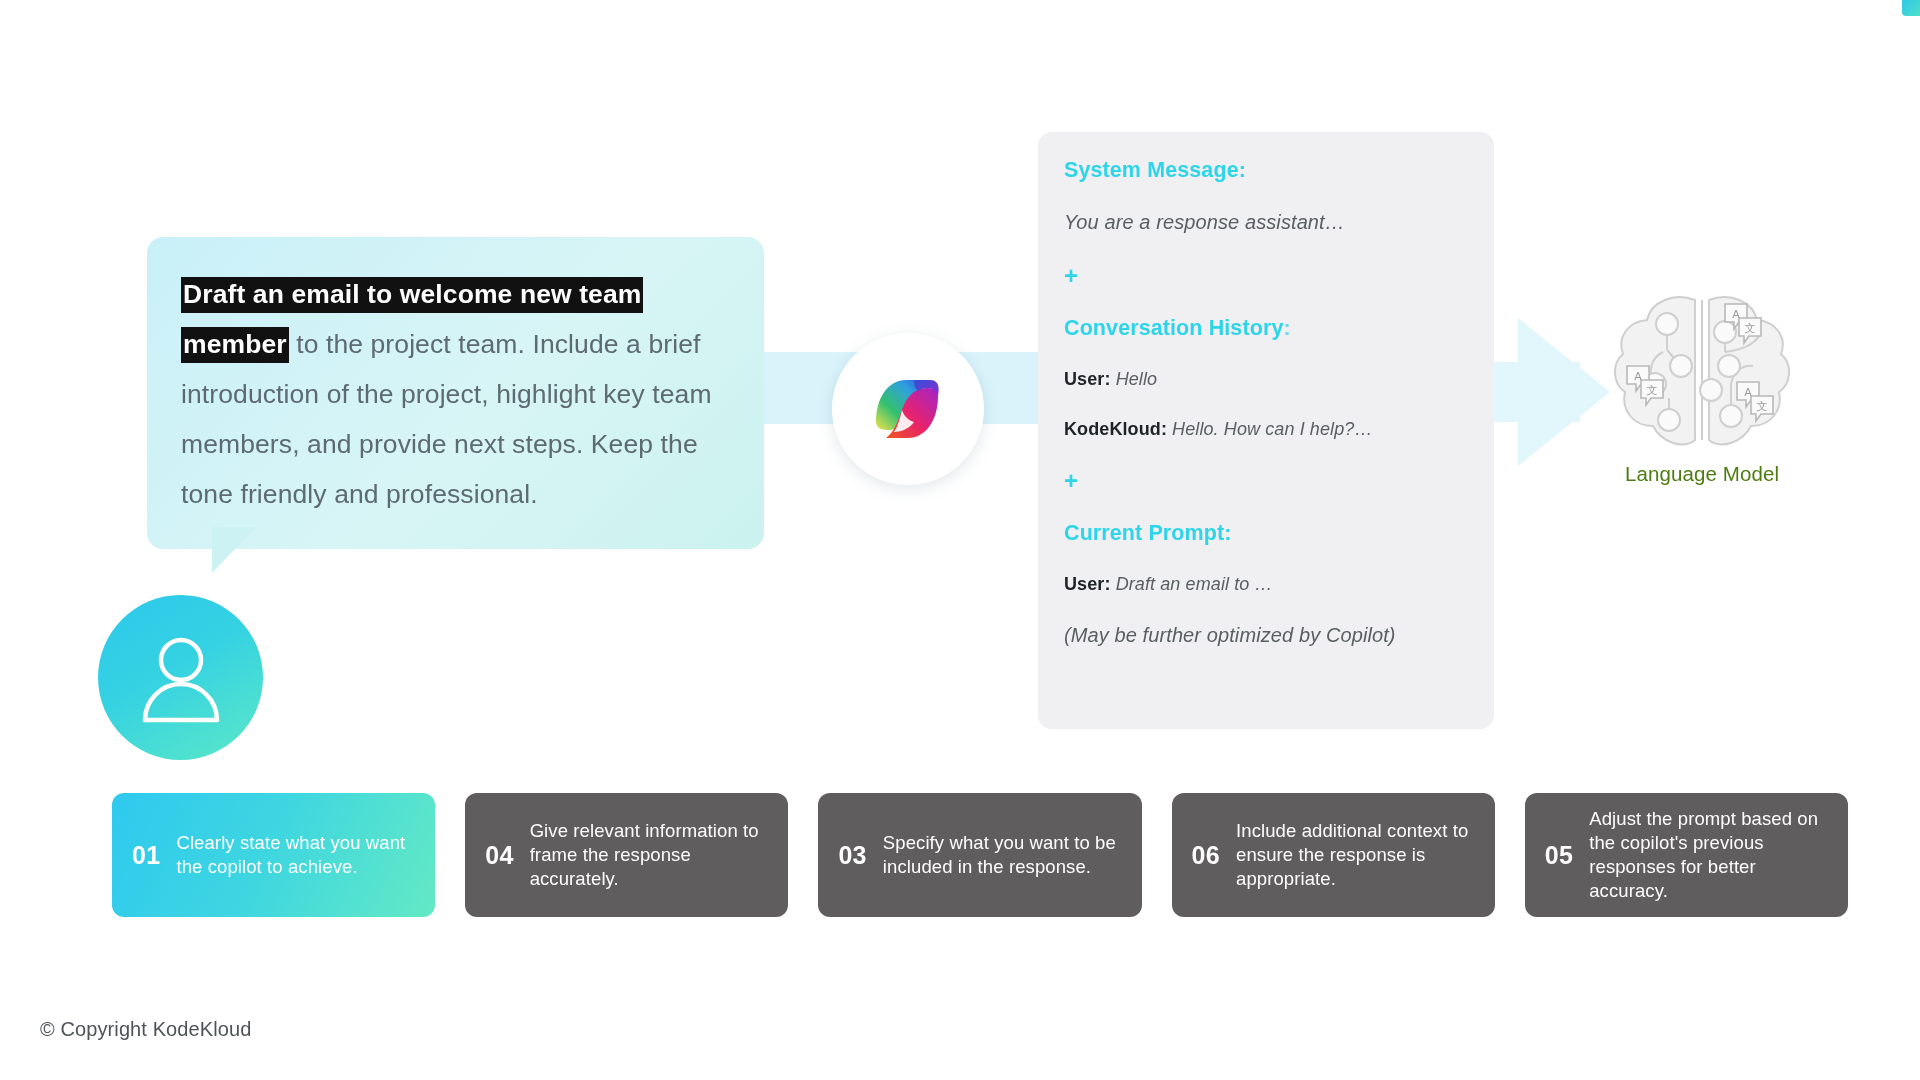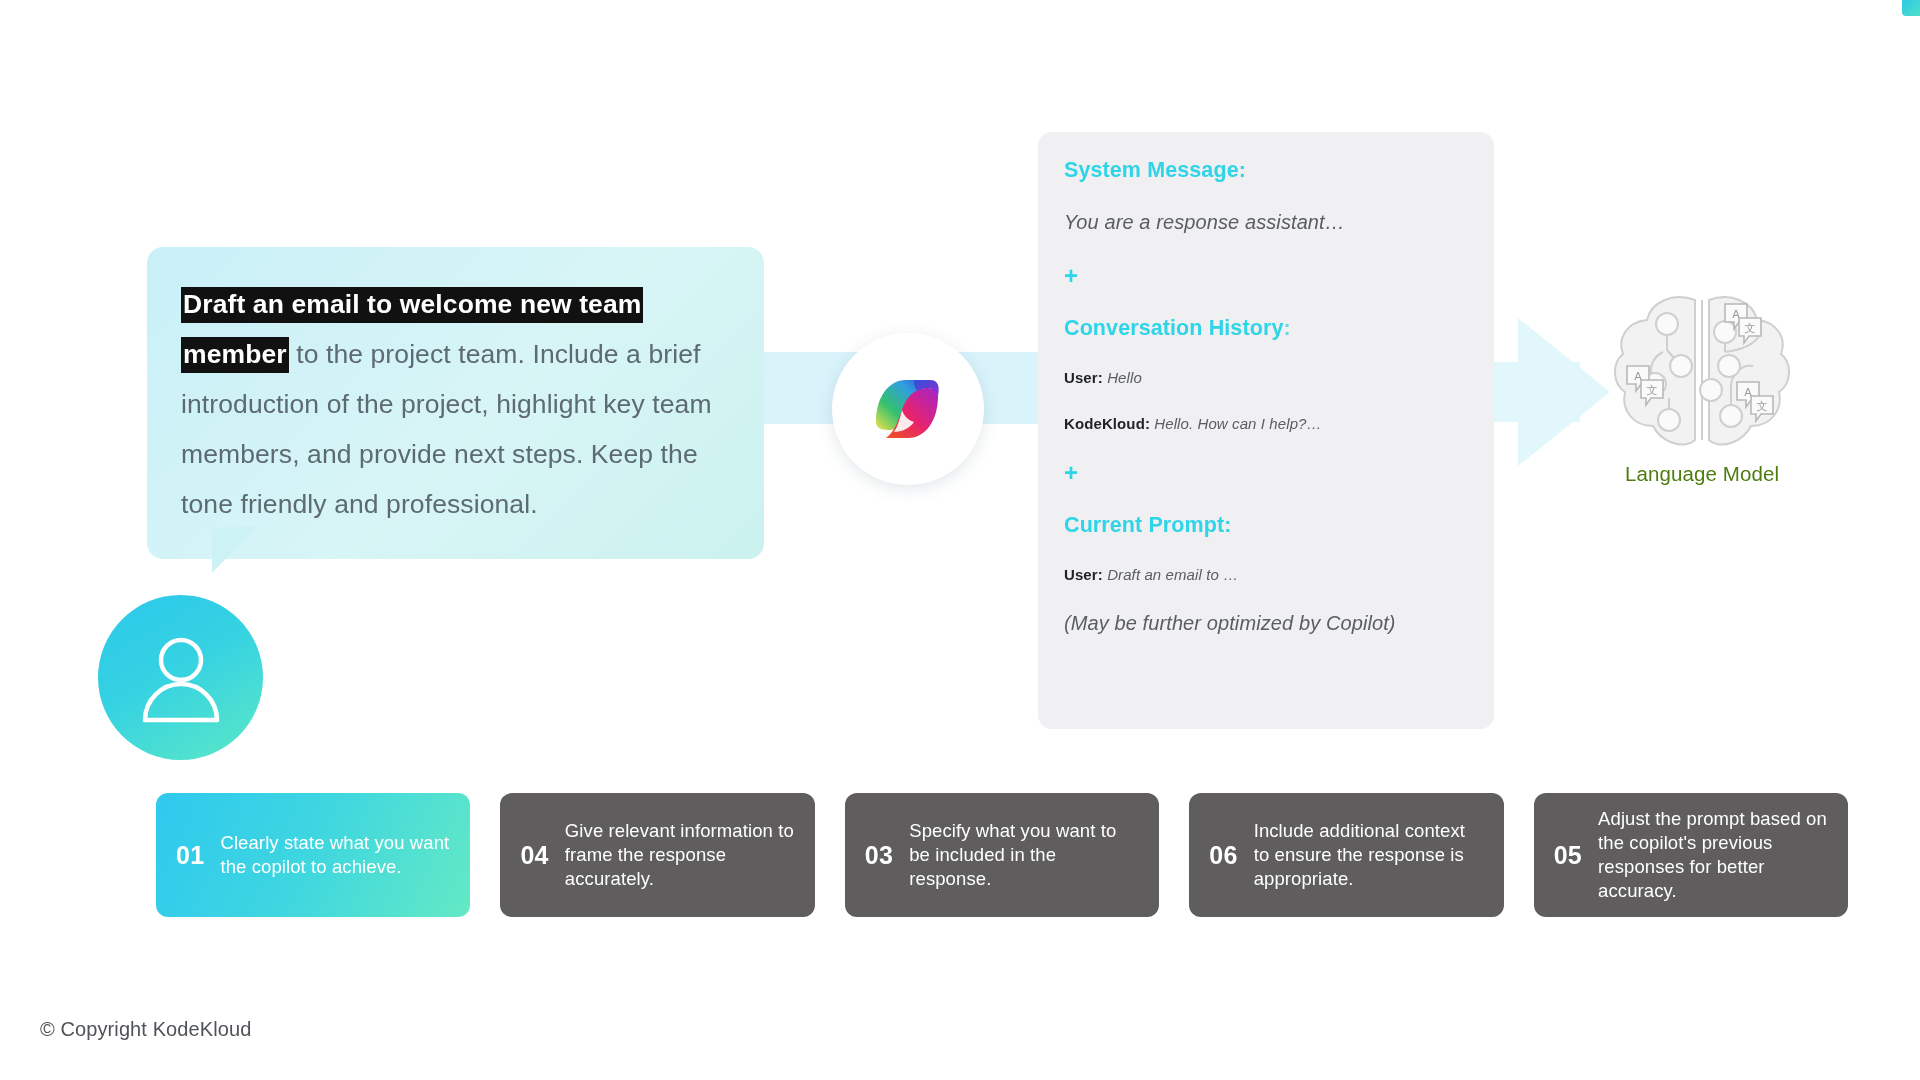--- a/index.html
+++ b/index.html
@@ -48,21 +48,21 @@
     width: 0; height: 0;
     border-top: 74px solid transparent;
     border-bottom: 74px solid transparent;
     border-left: 92px solid #e2f7fb;
     z-index: 1;
   }
 
   
   .prompt-bubble {
     position: absolute;
-    left: 147px; top: 247px;
+    left: 147px; top: 237px;
     width: 617px;
     padding: 32px 34px 30px 34px;
     background: linear-gradient(135deg, #c9f0f8 0%, #d8f5f6 55%, #cbf2ef 100%);
     border-radius: 16px;
     z-index: 3;
   }
   .prompt-bubble .line {
     font-size: 26.5px;
     line-height: 50px;
     color: #5d6a72;
@@ -142,21 +142,21 @@
     letter-spacing: 0.1px;
   }
   .ctx-plus {
     font-size: 24px;
     font-weight: 700;
     color: #2ed4e8;
     margin-bottom: 28px;
     line-height: 1;
   }
   .ctx-row {
-    font-size: 15px;
+    font-size: 18px;
     color: #26292c;
     margin-bottom: 29px;
     letter-spacing: 0.1px;
   }
   .ctx-row .role { font-weight: 700; color: #1f2326; }
   .ctx-row .msg { font-style: italic; color: #585e63; }
   .ctx-note {
     font-size: 20px;
     font-style: italic;
     color: #585e63;
@@ -193,21 +193,20 @@
     min-height: 120px;
     border-radius: 12px;
     background: #5f5d5d;
     display: flex;
     align-items: center;
     padding: 14px 18px 14px 20px;
     gap: 16px;
   }
   .step-card.accent {
     background: linear-gradient(115deg, #2fc9ef 0%, #3ed6e0 48%, #63e9c4 100%);
-    margin-left: 44px;
   }
   .step-num {
     font-size: 25px;
     font-weight: 700;
     color: #ffffff;
     flex: 0 0 auto;
     letter-spacing: 0.3px;
   }
   .step-text {
     font-size: 18.5px;

